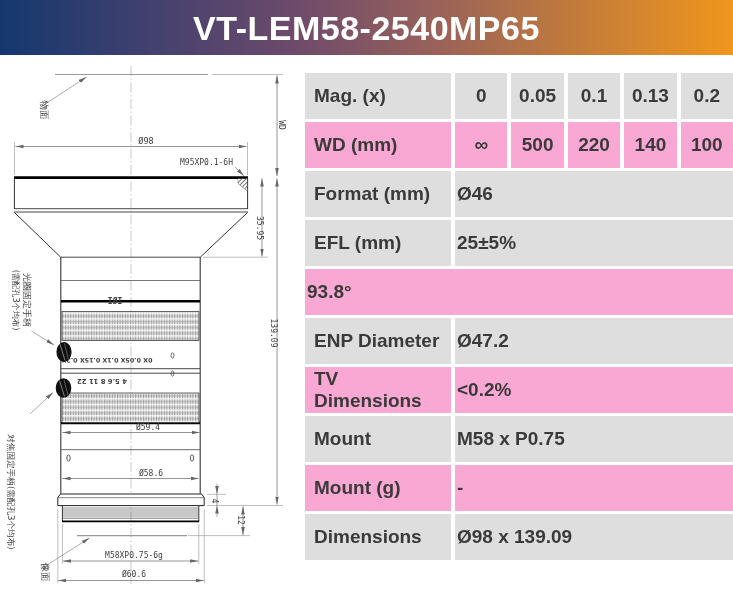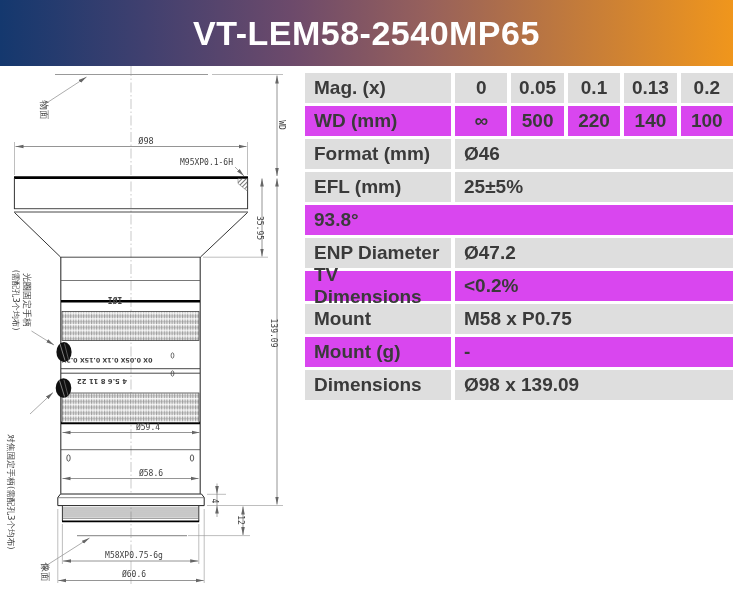--- a/index.html
+++ b/index.html
@@ -1,31 +1,31 @@
 <!DOCTYPE html>
 <html><head>
 <meta charset="utf-8">
 <style>
   html,body{margin:0;padding:0;background:#fff;}
   .page{position:relative;width:733px;height:606px;background:#ffffff;overflow:hidden;
         font-family:"Liberation Sans",sans-serif;}
   
-  .header{position:absolute;left:0;top:0;right:0;height:66px;
+  .header{position:absolute;left:0;top:0;right:0;height:55px;
           background:linear-gradient(90deg,#14386e 0%,#41406f 20%,#6d4a6b 40%,#96605c 58%,#c17a3c 78%,#f0961c 100%);
           display:flex;align-items:center;justify-content:center;}
   .header .title{color:#ffffff;font-size:34px;font-weight:bold;letter-spacing:.5px;line-height:1;}
   
   .spec{position:absolute;left:305px;top:73px;width:428px;}
-  .srow{display:flex;gap:4px;margin-bottom:3px;height:30px;}
+  .srow{display:flex;gap:4px;margin-bottom:3px;height:46px;}
   .cell{display:flex;align-items:center;font-weight:bold;font-size:19px;color:#3a3a3a;box-sizing:border-box;}
   .cell.label{width:146px;flex:none;padding-left:9px;}
   .cell.val{flex:1;justify-content:center;}
-  .cell.val.wide{justify-content:flex-start;padding-left:9px;}
+  .cell.val.wide{justify-content:flex-start;padding-left:2px;}
   .srow.g .cell{background:#dedede;}
-  .srow.w .cell{background:#d946ef;}
+  .srow.w .cell{background:#f9a8d4;}
   
   .drawing{position:absolute;left:0;top:60px;}
   svg .out{stroke:#333;fill:none;}
   svg .dim{stroke:#7a7a7a;stroke-width:.8;fill:none;marker-start:url(#arr);marker-end:url(#arr);}
   svg .lead{stroke:#888;stroke-width:.7;fill:none;marker-end:url(#arr);}
   svg .leadS{stroke:#888;stroke-width:.7;fill:none;marker-start:url(#arr);}
   svg .ext{stroke:#9a9a9a;stroke-width:.65;fill:none;}
   svg text{fill:#3e3e3e;font-family:"DejaVu Sans Mono","Liberation Mono",monospace;}
   svg text.cn{font-family:"DejaVu Sans","Liberation Sans",sans-serif;}
 </style>

